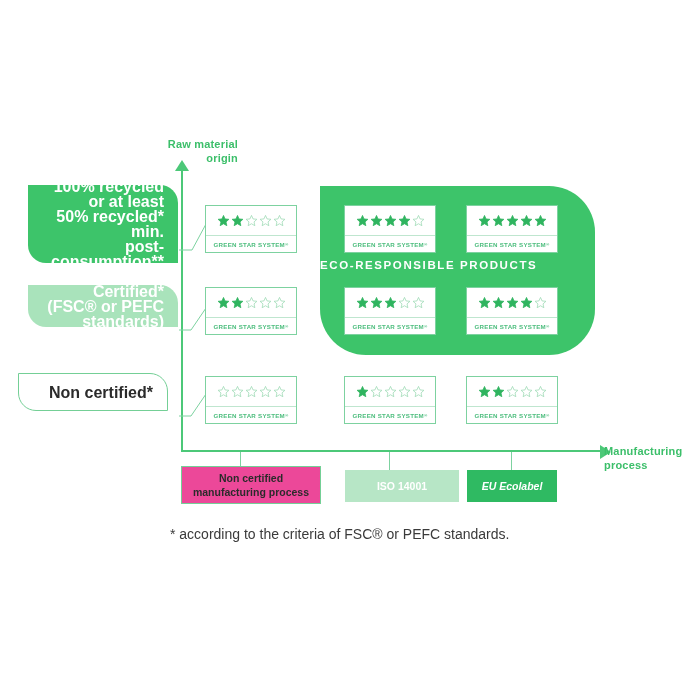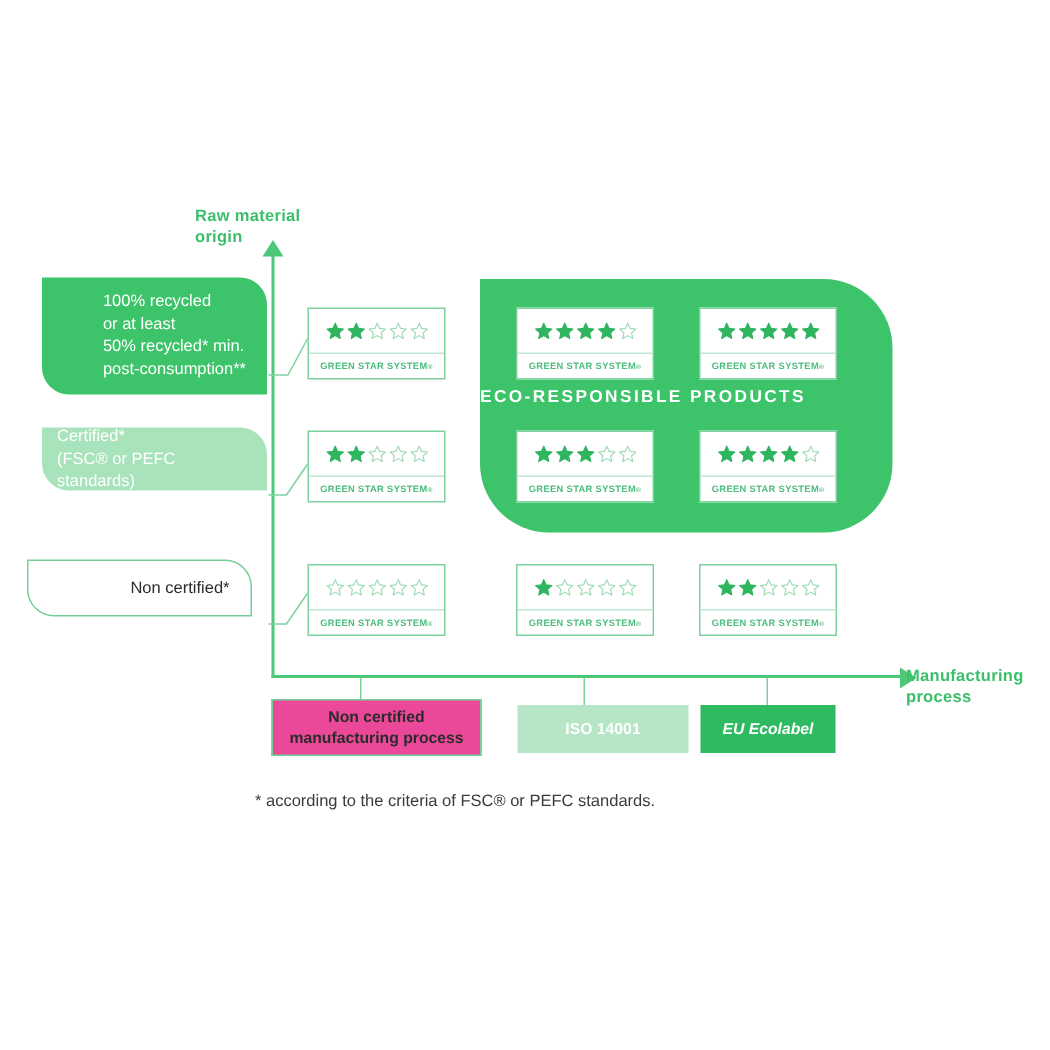--- a/index.html
+++ b/index.html
@@ -21,29 +21,29 @@
   }
   .arrow-right{
     position:absolute;left:600px;top:445px;width:0;height:0;
     border-top:7px solid transparent;border-bottom:7px solid transparent;
     border-left:11px solid #4cc878;
   }
   .axis-label{
     position:absolute;color:#3cbf6a;font-weight:bold;font-size:11px;line-height:14px;
     letter-spacing:.2px;
   }
-  .axis-label.v{left:130px;top:137px;width:108px;text-align:left;}
+  .axis-label.v{left:130px;top:137px;width:108px;text-align:right;}
   .axis-label.h{left:604px;top:444px;width:92px;text-align:left;}
 
   
   .cat{
     position:absolute;box-sizing:border-box;
     display:flex;align-items:center;justify-content:flex-end;
     padding:6px 14px 6px 10px;
-    font-size:11px;font-weight:normal;line-height:15px;
+    font-size:16px;font-weight:bold;line-height:15px;text-align:right;
     border-radius:0 18px 0 18px;
   }
   .cat.dark{background:#3dc46a;color:#ffffff;}
   .cat.light{background:#a9e3bb;color:#ffffff;}
   .cat.plain{background:#ffffff;color:#2b2b2b;border:1px solid #74cf96;}
 
   #cat-recycled{left:28px;top:185px;width:150px;height:78px;}
   #cat-certified{left:28px;top:285px;width:150px;height:42px;}
   #cat-noncert{left:18px;top:373px;width:150px;height:38px;}
 
@@ -94,21 +94,21 @@
   #proc-none{left:181px;top:466px;width:140px;height:38px;}
   #proc-iso{left:345px;top:470px;width:114px;height:32px;}
   #proc-eu{left:467px;top:470px;width:90px;height:32px;font-style:italic;}
 
   
   .tick{position:absolute;width:1px;background:#7dd2a0;}
 
   
   #notes{
     position:absolute;left:170px;top:528px;width:470px;
-    font-size:11px;line-height:13px;color:#3a3a3a;
+    font-size:14px;line-height:13px;color:#3a3a3a;
   }
   #notes div{white-space:nowrap;}
 </style>
 </head>
 <body>
 
 <div id="stage">
 
   <div class="axis-v"></div>
   <div class="arrow-up"></div>

